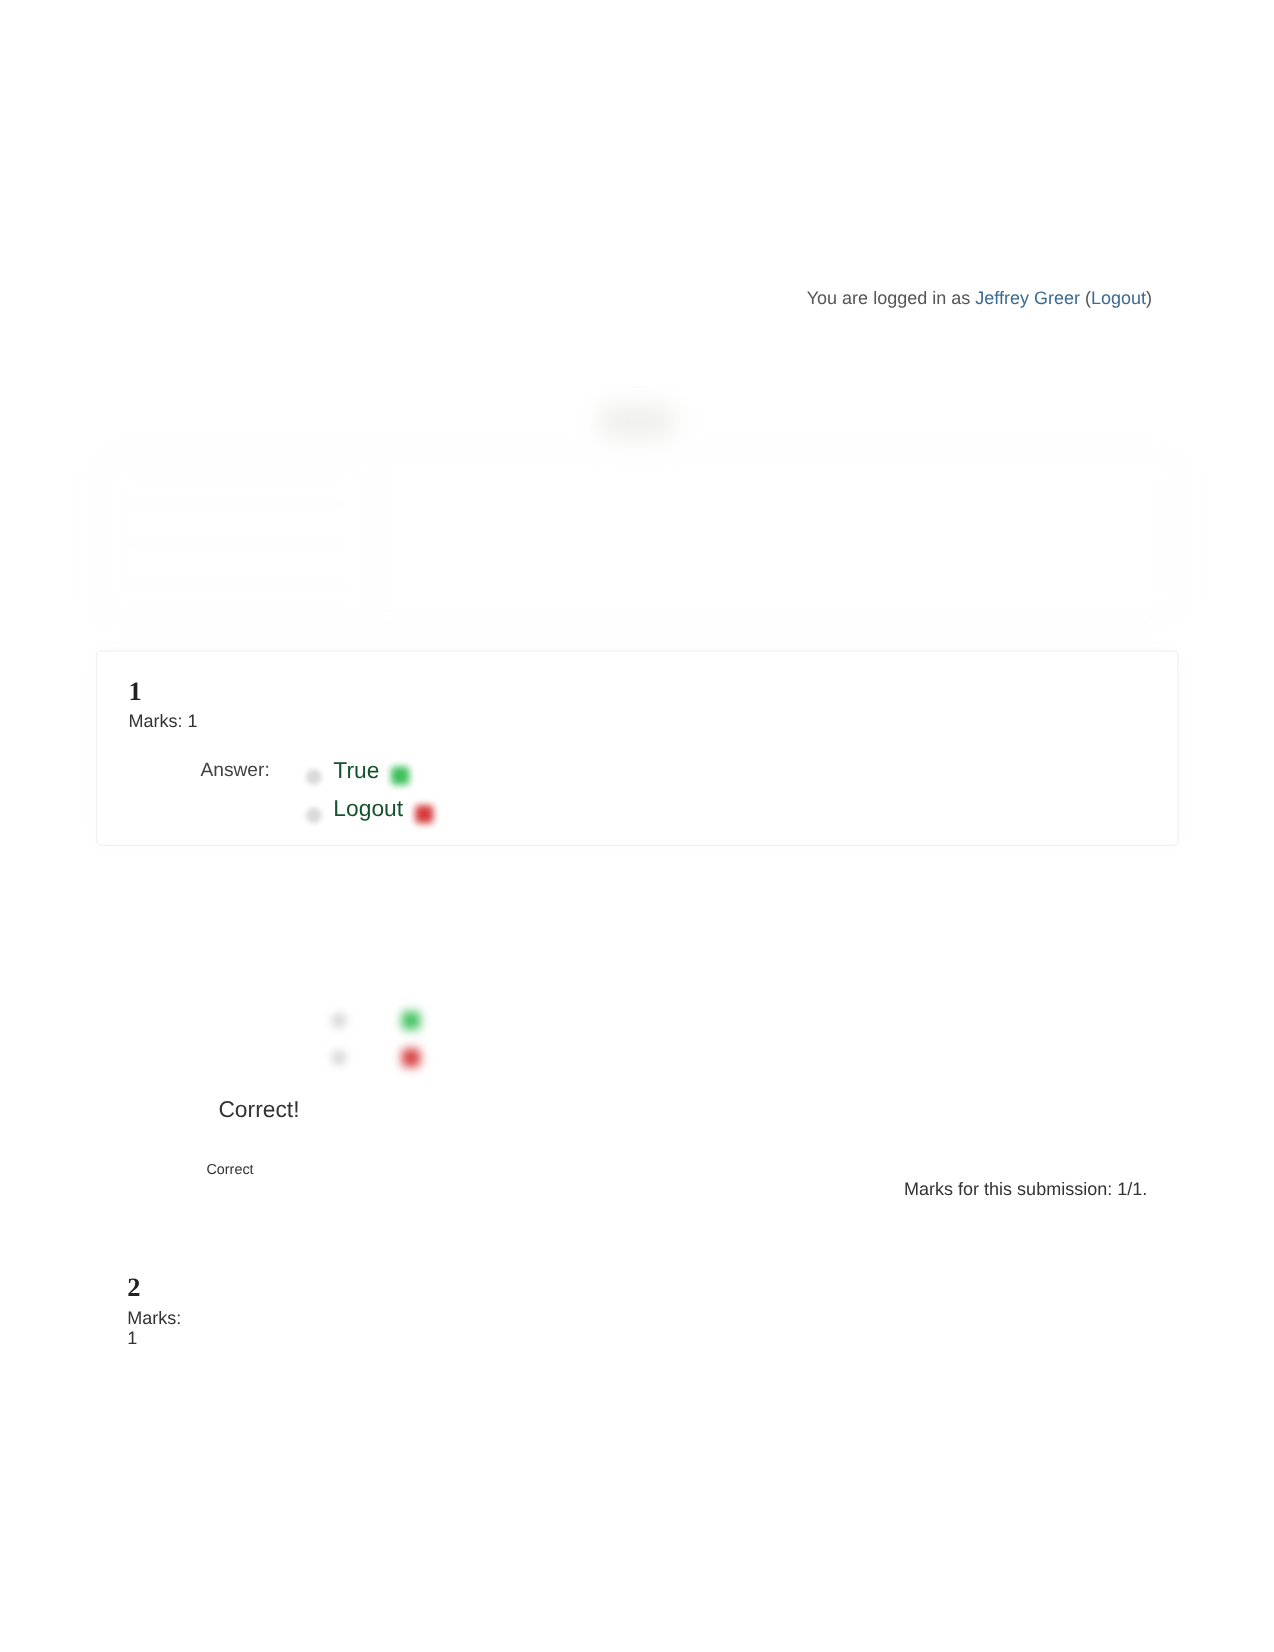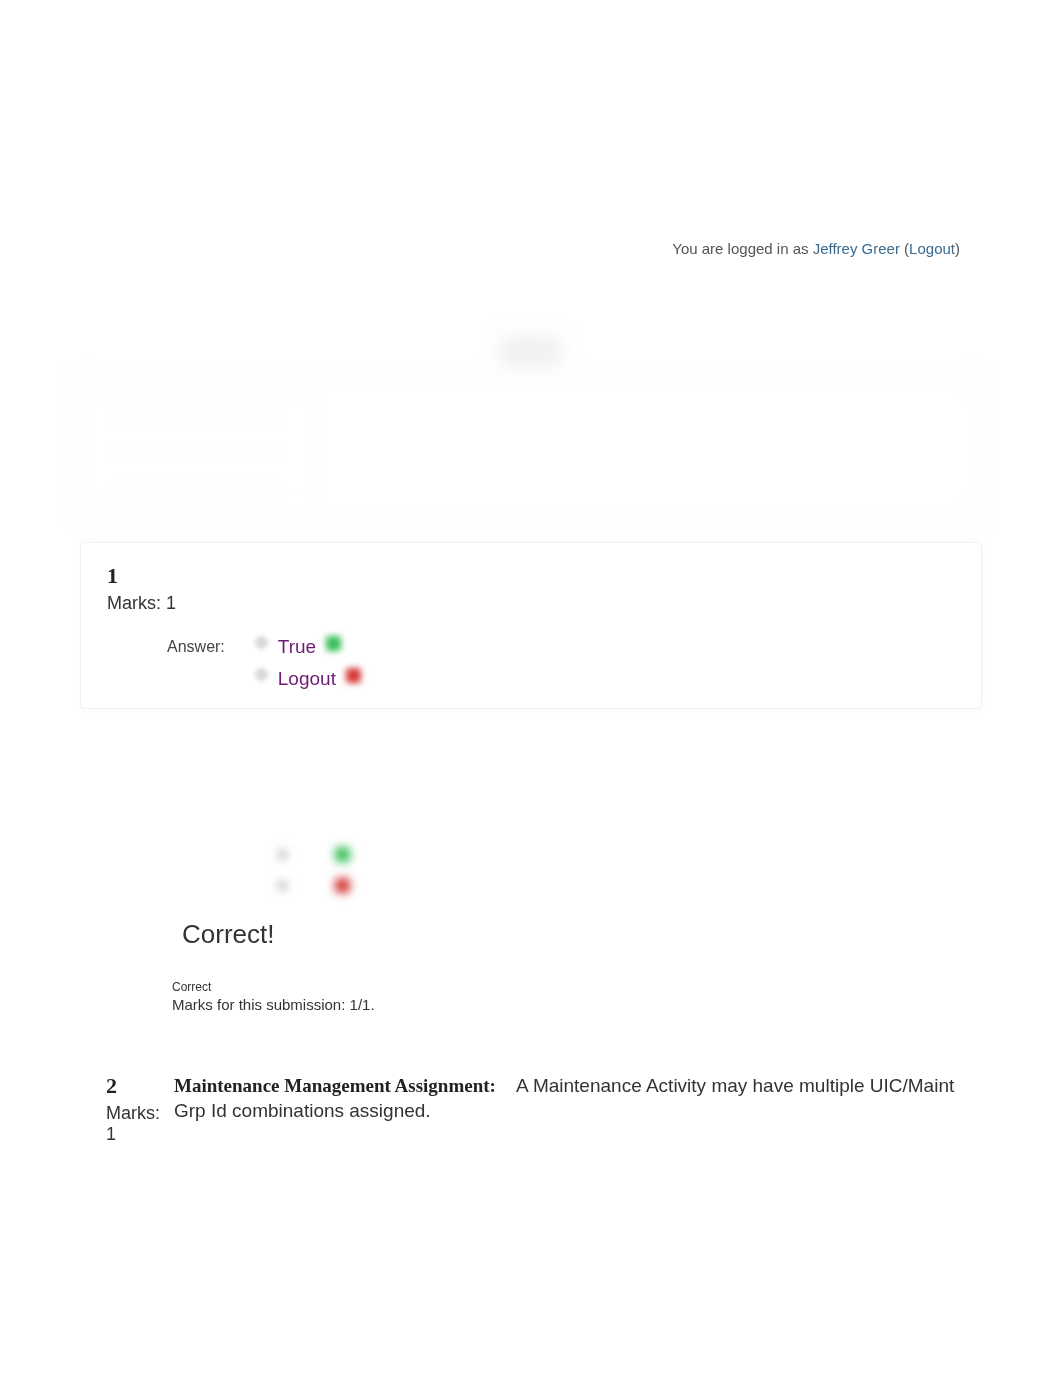--- a/index.html
+++ b/index.html
@@ -95,21 +95,21 @@
     padding: 20px 26px 18px 26px;
     box-shadow: 0 0 18px rgba(0,0,0,0.02);
   }
   .q-num {
     font-family: Georgia, "Times New Roman", serif;
     font-weight: bold;
     font-size: 22px;
     color: #222;
   }
   .q-marks {
-    font-size: 18px;
+    font-size: 15px;
     color: #333;
     margin-top: 4px;
     display: block;
   }
 
   .answer-row {
     display: flex;
     align-items: flex-start;
     margin-top: 22px;
     padding-left: 60px;
@@ -120,24 +120,24 @@
     color: #444;
     padding-top: 2px;
   }
   .choices {
     display: flex;
     flex-direction: column;
     gap: 10px;
   }
   .choice {
     display: flex;
-    align-items: flex-start;
+    align-items: flex-end;
     gap: 10px;
     font-size: 19px;
-    color: #701a75;
+    color: #14532d;
   }
   .radio-dot {
     width: 13px; height: 13px;
     border-radius: 50%;
     background: #d9d9d9;
     filter: blur(2px);
   }
   .mark-ind {
     width: 15px; height: 15px;
     border-radius: 3px;
@@ -162,35 +162,36 @@
   .feedback-choices .row {
     display: flex;
     align-items: center;
     gap: 46px;
   }
   .fb-box {
     margin-left: 66px;
     background: #fff;
     border-radius: 2px;
     padding: 6px 10px;
-    font-size: 26px;
+    font-size: 19px;
     color: #333;
     display: inline-block;
   }
   .fb-status {
     margin-left: 66px;
     margin-top: 24px;
     font-size: 12px;
     color: #333;
   }
   .fb-sub {
     margin-left: 66px;
     font-size: 15px;
     color: #333;
     margin-top: 2px;
+    text-align: right;
   }
 
   .q2-card {
     margin: 28px 80px 0 80px;
     padding: 14px 26px 4px 26px;
     display: flex;
     gap: 12px;
     align-items: flex-start;
   }
   .q2-left {
@@ -271,20 +272,15 @@
     <div class="fb-box">Correct!</div>
     <div class="fb-status">Correct</div>
     <div class="fb-sub">Marks for this submission: 1/1.</div>
   </div>
 
   <div class="q2-card">
     <div class="q2-left">
       <span class="q-num">2</span>
       <span class="q-marks">Marks: 1</span>
     </div>
-    <div class="q2-text">
-      <span class="q2-title">Maintenance Management Assignment:</span>
-      &nbsp;&nbsp;
-      <span>A Maintenance Activity may have multiple UIC/Maint Grp Id combinations assigned.</span>
-    </div>
   </div>
 
 </div>
 
 </body></html>

